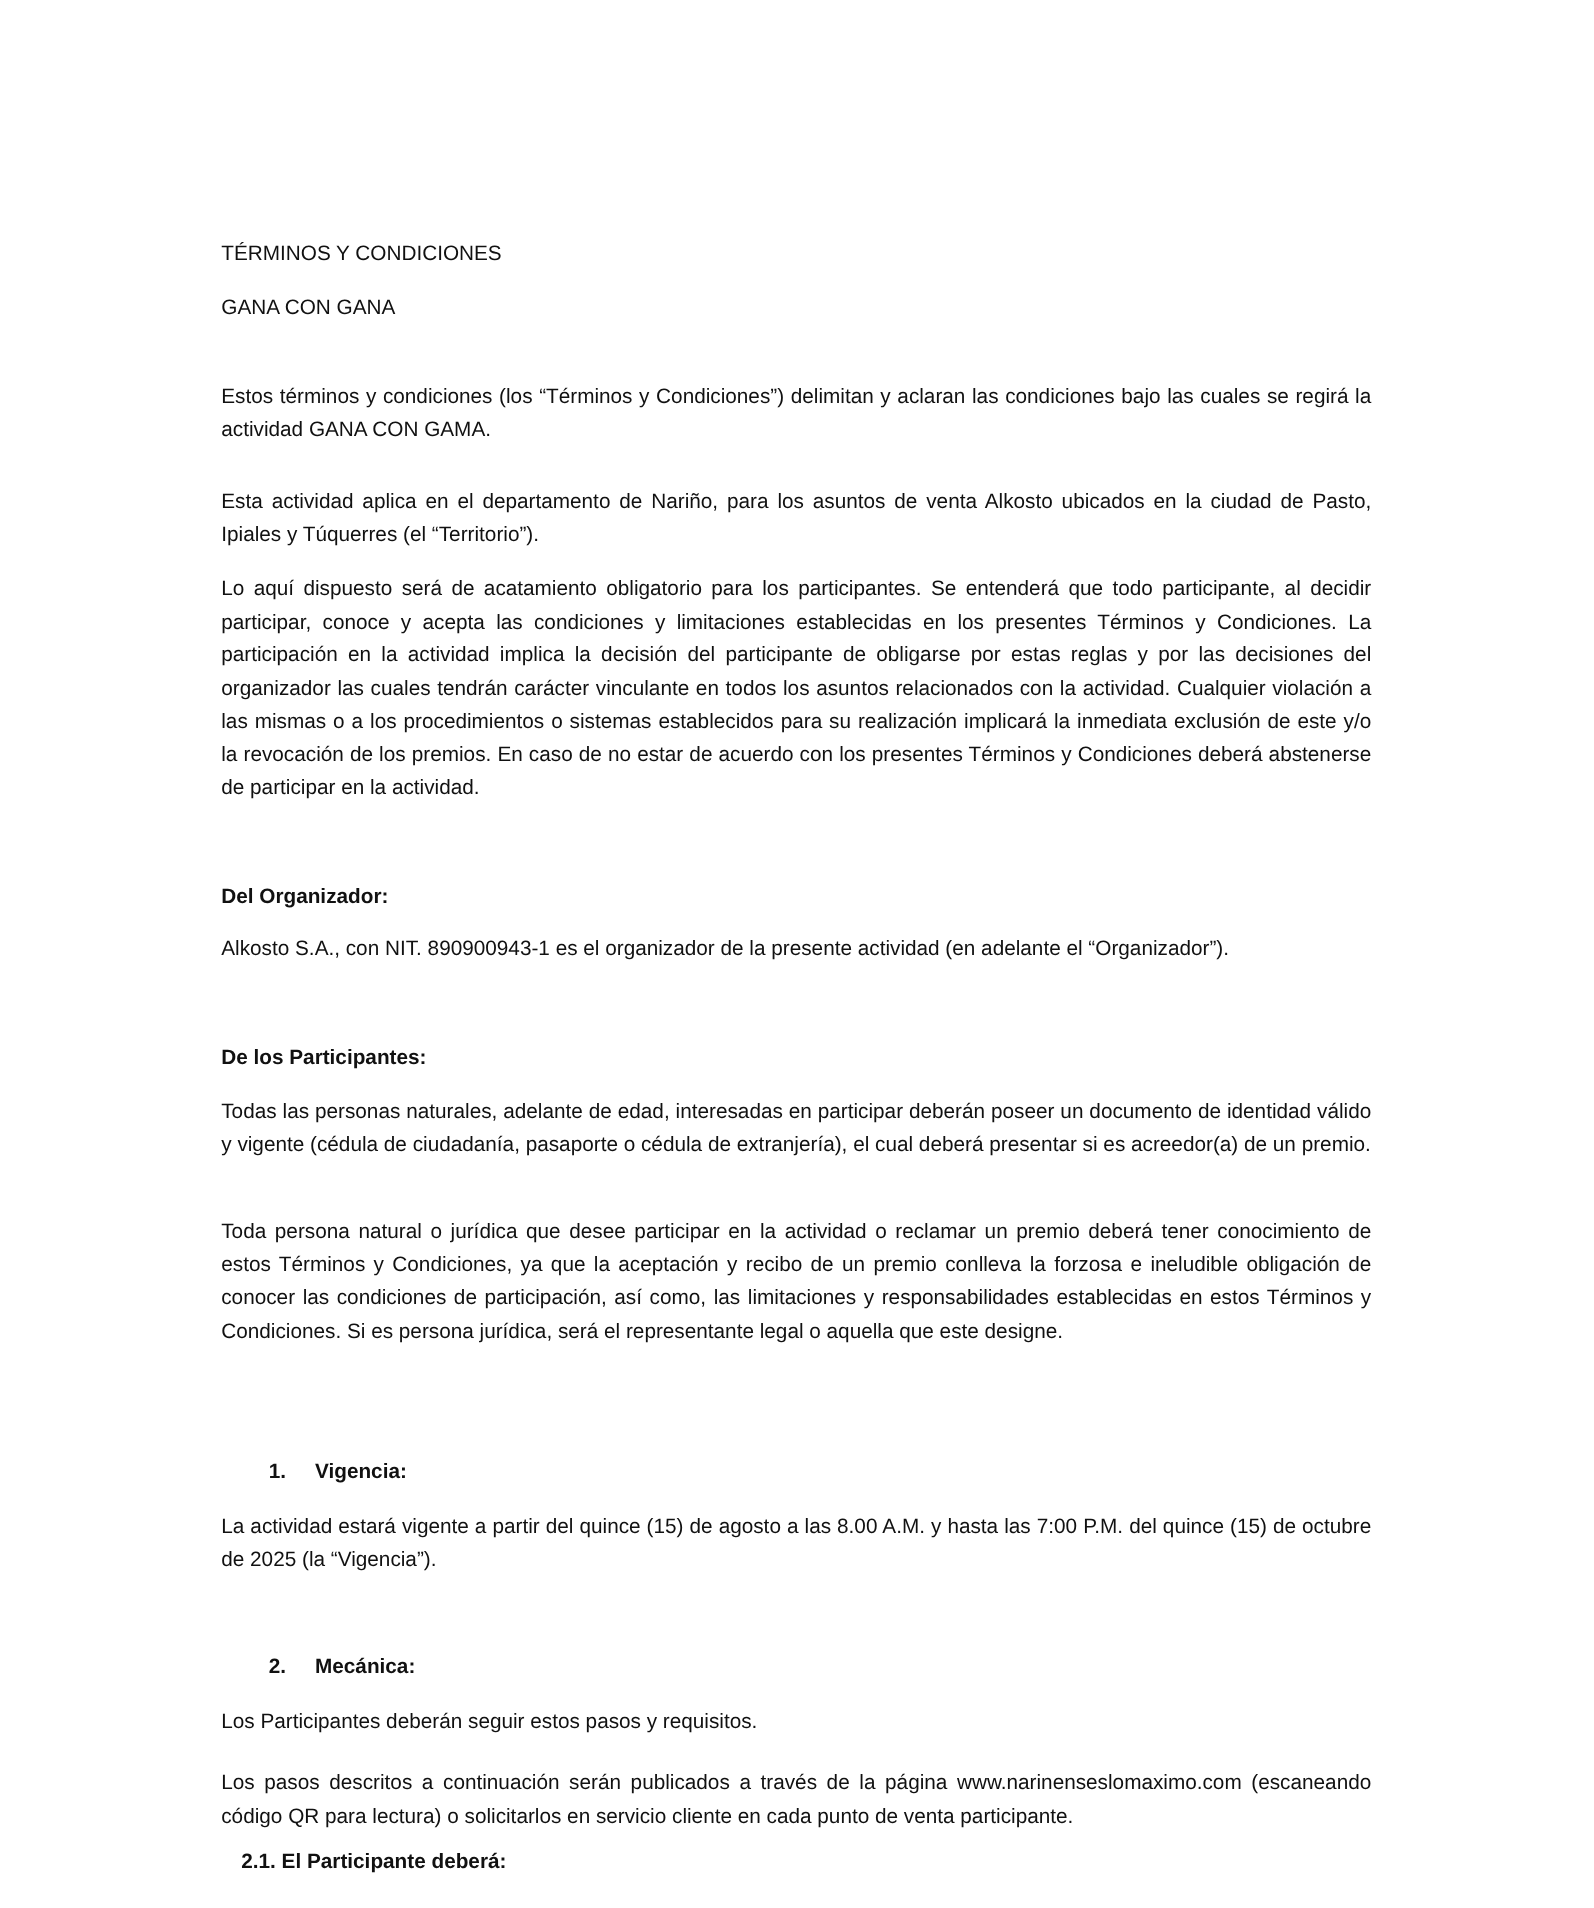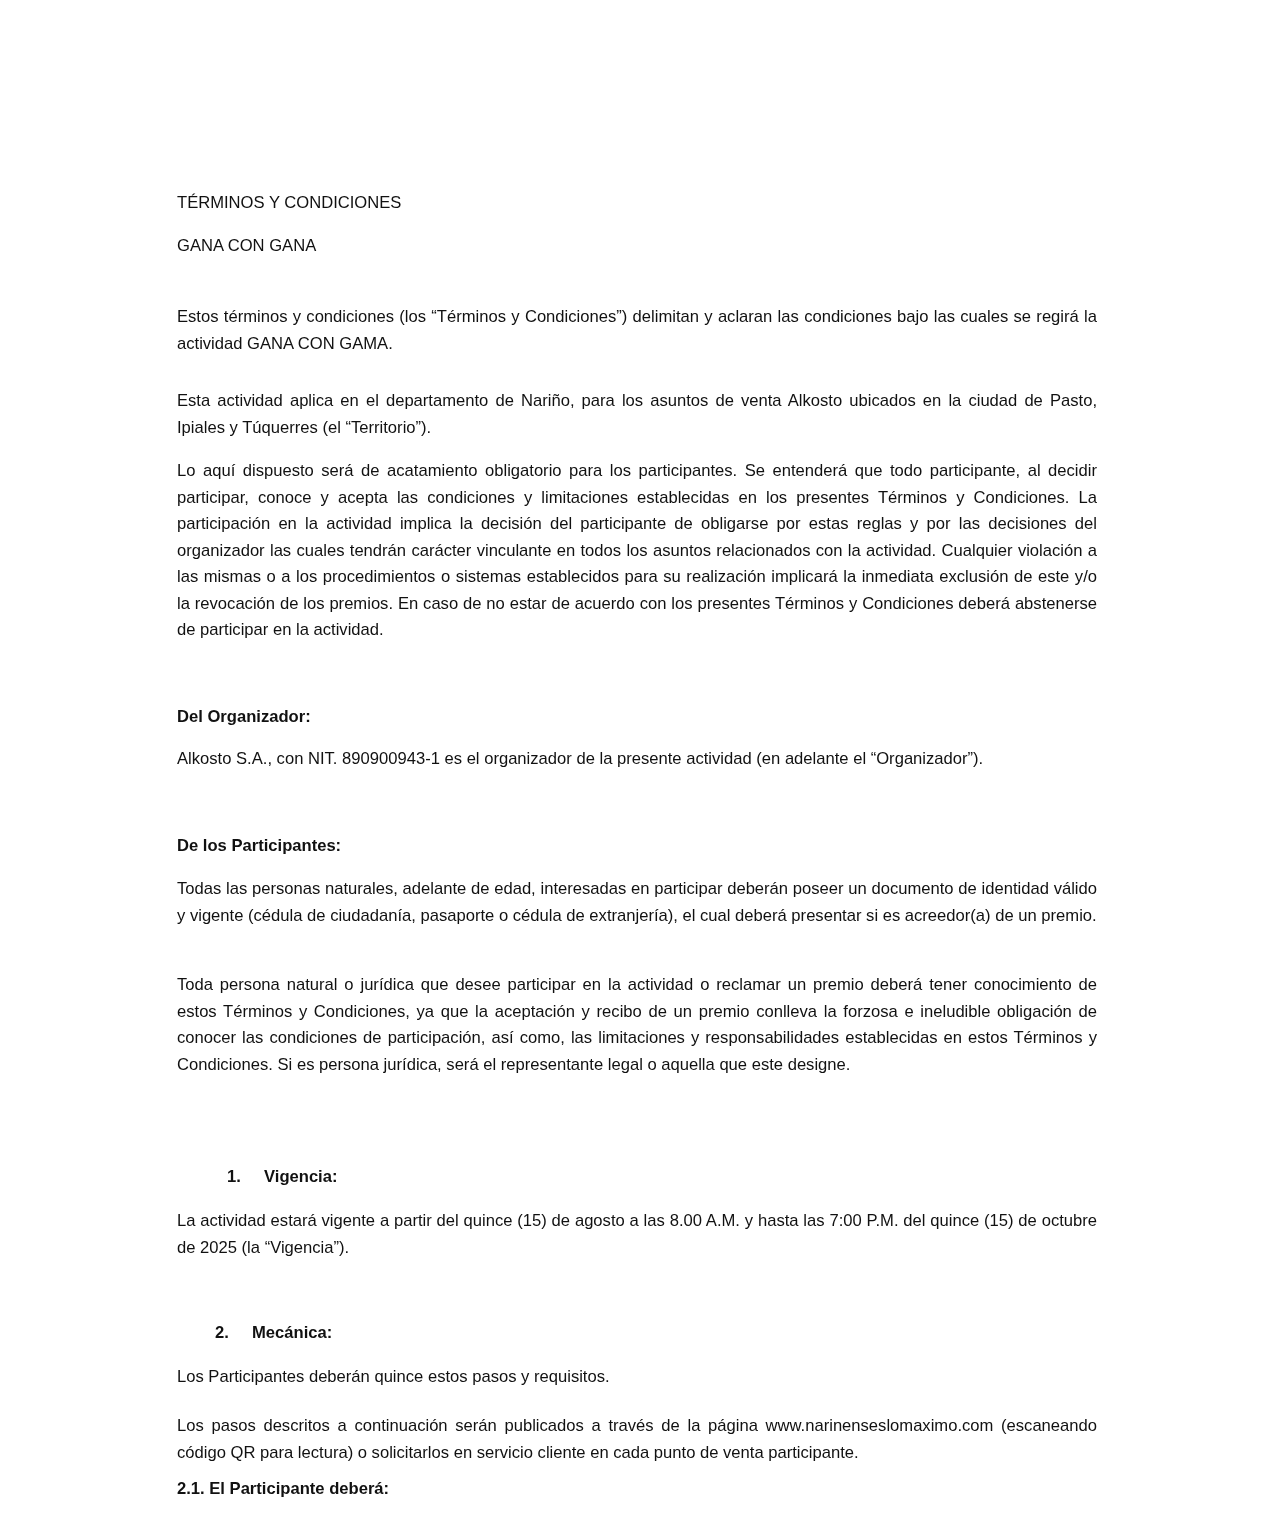--- a/index.html
+++ b/index.html
@@ -25,24 +25,24 @@
   <div class="blk just" style="top:388px;">Esta actividad aplica en el departamento de Nariño, para los asuntos de venta Alkosto ubicados en la ciudad de Pasto, Ipiales y Túquerres (el “Territorio”).</div>
   <div class="blk just" style="top:458px;">Lo aquí dispuesto será de acatamiento obligatorio para los participantes. Se entenderá que todo participante, al decidir participar, conoce y acepta las condiciones y limitaciones establecidas en los presentes Términos y Condiciones. La participación en la actividad implica la decisión del participante de obligarse por estas reglas y por las decisiones del organizador las cuales tendrán carácter vinculante en todos los asuntos relacionados con la actividad. Cualquier violación a las mismas o a los procedimientos o sistemas establecidos para su realización implicará la inmediata exclusión de este y/o la revocación de los premios. En caso de no estar de acuerdo con los presentes Términos y Condiciones deberá abstenerse de participar en la actividad.</div>
 
   <div class="blk bold" style="top:704px;">Del Organizador:</div>
   <div class="blk" style="top:746px;">Alkosto S.A., con NIT. 890900943-1 es el organizador de la presente actividad (en adelante el “Organizador”).</div>
 
   <div class="blk bold" style="top:833px;">De los Participantes:</div>
   <div class="blk just" style="top:876px;">Todas las personas naturales, adelante de edad, interesadas en participar deberán poseer un documento de identidad válido y vigente (cédula de ciudadanía, pasaporte o cédula de extranjería), el cual deberá presentar si es acreedor(a) de un premio.</div>
   <div class="blk just" style="top:972px;">Toda persona natural o jurídica que desee participar en la actividad o reclamar un premio deberá tener conocimiento de estos Términos y Condiciones, ya que la aceptación y recibo de un premio conlleva la forzosa e ineludible obligación de conocer las condiciones de participación, así como, las limitaciones y responsabilidades establecidas en estos Términos y Condiciones. Si es persona jurídica, será el representante legal o aquella que este designe.</div>
 
-  <div class="blk bold" style="top:1164px; left:50px;">
+  <div class="blk bold" style="top:1164px; left:38px;">
     <span class="num">1.</span><span>Vigencia:</span>
   </div>
   <div class="blk just" style="top:1208px;">La actividad estará vigente a partir del quince (15) de agosto a las 8.00 A.M. y hasta las 7:00 P.M. del quince (15) de octubre de 2025 (la “Vigencia”).</div>
 
   <div class="blk bold" style="top:1320px; left:38px;">
     <span class="num">2.</span><span>Mecánica:</span>
   </div>
-  <div class="blk" style="top:1364px;">Los Participantes deberán quince estos pasos y requisitos.</div>
+  <div class="blk" style="top:1364px;">Los Participantes deberán seguir estos pasos y requisitos.</div>
   <div class="blk just" style="top:1413px;">Los pasos descritos a continuación serán publicados a través de la página www.narinenseslomaximo.com (escaneando código QR para lectura) o solicitarlos en servicio cliente en cada punto de venta participante.</div>
-  <div class="blk bold" style="top:1476px;">2.1. El Participante deberá:</div>
+  <div class="blk bold" style="top:1476px;margin-left:16px;">2.1. El Participante deberá:</div>
 </div>
 
 </body></html>

